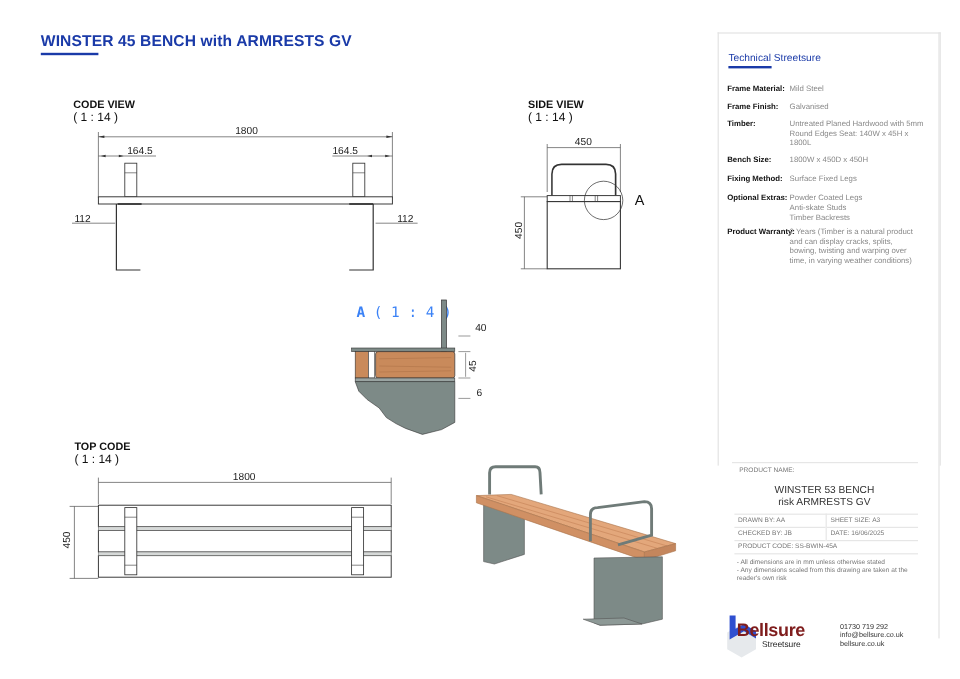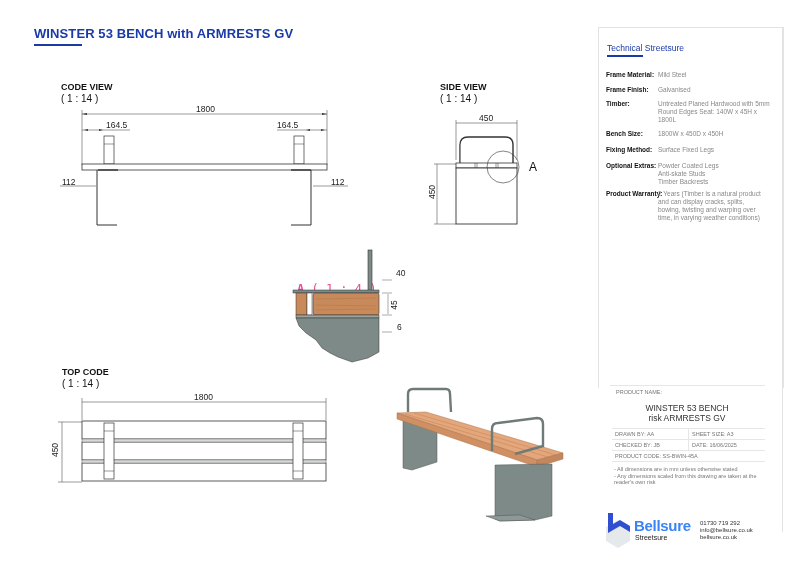--- a/index.html
+++ b/index.html
@@ -19,28 +19,28 @@
   .spec-row{left:606px;width:170px;font-size:6.5px;line-height:8px;display:flex;}
   .spec-key{width:52px;font-weight:bold;color:#111;flex:none;}
   .spec-val{color:#888;flex:1;}
   .pn-box{left:610px;top:385px;width:155px;border-top:1px solid #e6e6e6;}
   .pn-label{left:616px;top:389px;font-size:5.5px;color:#777;}
   .pn-name{left:612px;top:403px;width:150px;text-align:center;font-size:8.5px;color:#333;line-height:10px;}
   .tbl{left:612px;top:428px;width:153px;border-collapse:collapse;font-size:5.5px;color:#777;}
   .tbl td{border-top:1px solid #e6e6e6;height:10px;padding:0 3px;}
   .tbl td.sep{border-right:1px solid #e6e6e6;}
   .notes{left:614px;top:466px;width:160px;font-size:5.5px;color:#777;line-height:6.5px;}
-  .logo-name{left:634px;top:517px;font-size:15px;font-weight:bold;color:#3b82f6;letter-spacing:-0.3px;}
+  .logo-name{left:614px;top:517px;font-size:15px;font-weight:bold;color:#7f1d1d;letter-spacing:-0.3px;}
   .logo-sub{left:635px;top:534px;font-size:7px;color:#1c1c1c;}
   .contact{left:700px;top:520px;font-size:6px;color:#333;line-height:7px;}
 </style>
 </head>
 <body>
 
-<div class="abs title">WINSTER 53 BENCH with ARMRESTS GV</div>
+<div class="abs title">WINSTER 45 BENCH with ARMRESTS GV</div>
 <div class="abs title-underline"></div>
 
 <div class="abs" style="left:61px;top:82px;">
   <div class="view-label">CODE VIEW</div>
   <div class="view-scale">( 1 : 14 )</div>
 </div>
 
 <svg width="800" height="566">
   <g stroke="#555" stroke-width="0.6" fill="none">
 
@@ -105,21 +105,21 @@
   <line x1="498" y1="163" x2="498" y2="168" stroke="#333" stroke-width="0.5"></line>
 
   <rect x="456" y="168" width="61" height="56" fill="#fff" stroke="#333" stroke-width="0.9"></rect>
 
   <circle cx="503" cy="167" r="16" fill="none" stroke="#333" stroke-width="0.6"></circle>
 </svg>
 <div class="abs dim" style="left:479px;top:113px;">450</div>
 <div class="abs dim" style="left:425px;top:187px;transform:rotate(-90deg);">450</div>
 <div class="abs" style="left:529px;top:160px;font-size:12px;color:#111;">A</div>
 
-<div class="abs" style="left:297px;top:253px;font-size:12px;color:#ec4899;font-family:'DejaVu Sans Mono',monospace;margin-top:29px;">
+<div class="abs" style="left:297px;top:253px;font-size:12px;color:#3b82f6;font-family:'DejaVu Sans Mono',monospace;">
   <span style="font-weight:bold;">A</span>
   <span>( 1 : 4 )</span>
 </div>
 <svg width="800" height="566">
 
   <rect x="368" y="250" width="4" height="43" fill="#7d8a87" stroke="#333" stroke-width="0.6"></rect>
 
   <rect x="293" y="290" width="86" height="3" fill="#7d8a87" stroke="#333" stroke-width="0.5"></rect>
 
   <rect x="296" y="293" width="11" height="22" fill="#c98a5b" stroke="#333" stroke-width="0.5"></rect>

